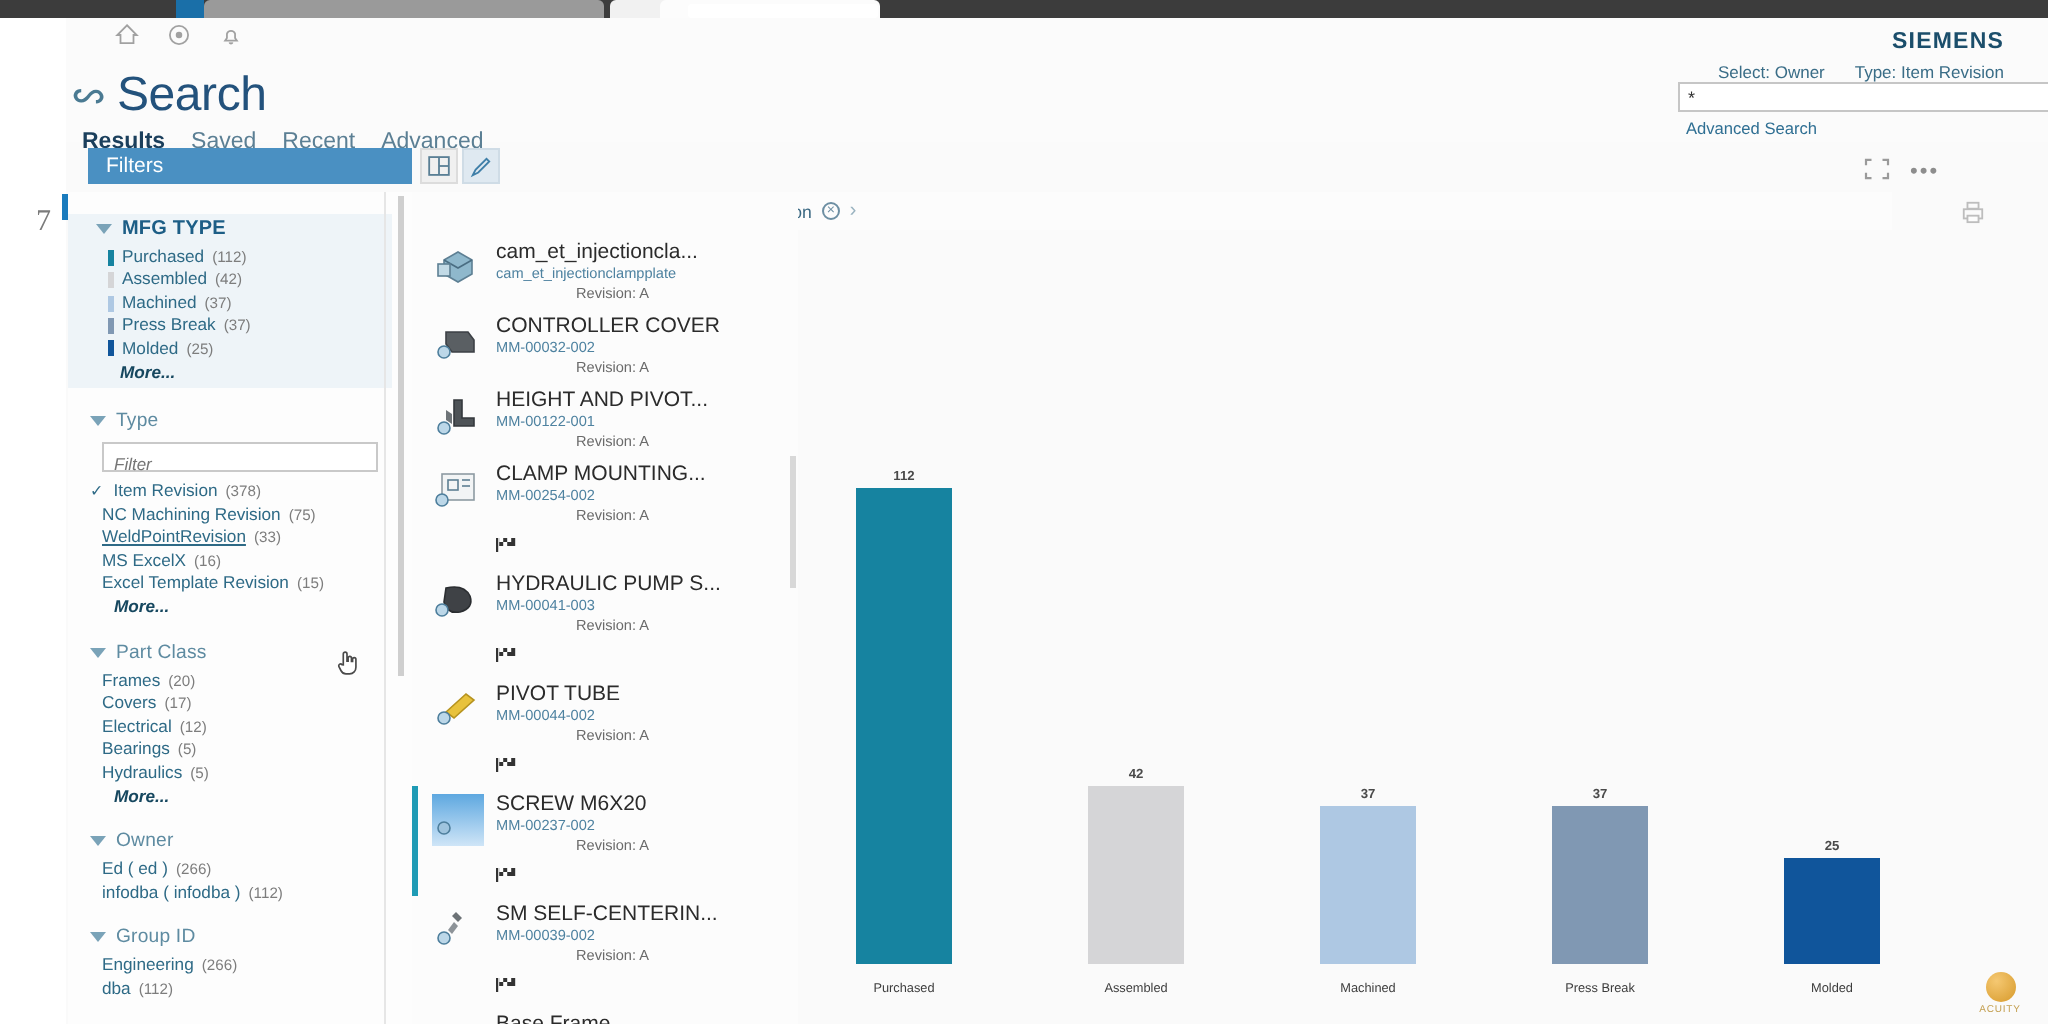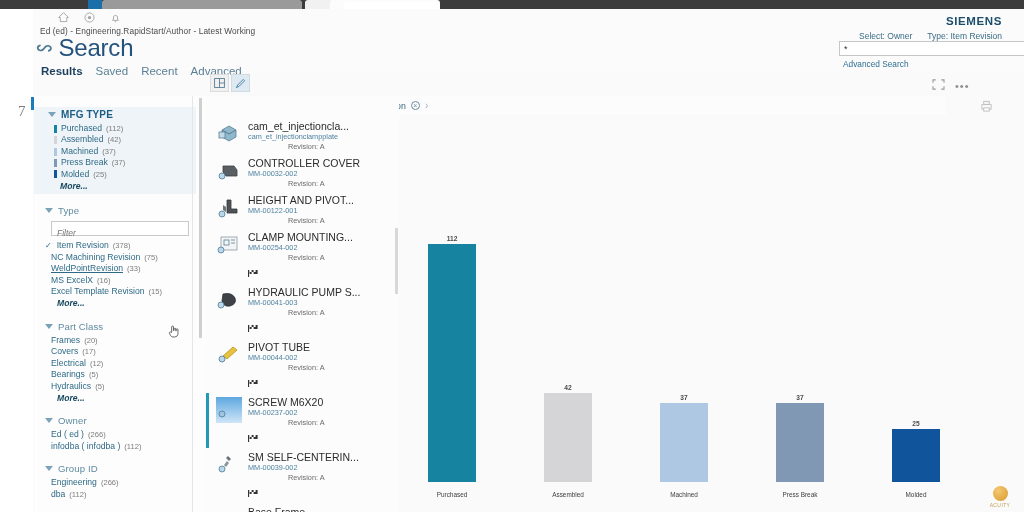--- a/index.html
+++ b/index.html
@@ -288,21 +288,20 @@
       <svg class="ico" viewBox="0 0 16 16">
         <circle cx="8" cy="8" r="5.6" fill="none" stroke="#6b6b6b" stroke-width="1.1"></circle>
         <circle cx="8" cy="8" r="2" fill="#6b6b6b"></circle>
       </svg>
       <svg class="ico" viewBox="0 0 16 16">
         <path d="M4.4 11.5 h7.2 l-1.1-1.6 V7.3 a2.6 2.6 0 0 0-5 0 v2.6 Z" fill="none" stroke="#6b6b6b" stroke-width="1.1"></path>
         <path d="M7 12.6 a1.1 1.1 0 0 0 2 0" fill="none" stroke="#6b6b6b" stroke-width="1.1"></path>
       </svg>
     </div>
 
-    <div class="crumb">Ed (ed) - Engineering.RapidStart/Author - Latest Working</div>
 
     <div class="page-title-wrap">
       <span class="back-glyph">∾</span>
       <span class="page-title">Search</span>
     </div>
 
     <div class="tabs">
       <span class="tab active">Results</span>
       <span class="tab">Saved</span>
       <span class="tab">Recent</span>
@@ -313,20 +312,23 @@
     <div class="sel-owner">Select: Owner</div>
     <div class="type-ir">Type: Item Revision</div>
 
     <div class="searchbox">
       <input value="*" style="">
 
     </div>
     <div class="adv-search">Advanced Search</div>
   </div>
 
+  <div class="filters-bar">
+    <span>Filters</span>
+  </div>
   <div class="tool-btn layout">
     <svg width="11" height="10" viewBox="0 0 12 11">
       <rect x="0.6" y="0.6" width="10.8" height="9.8" fill="none" stroke="#5a7f95" stroke-width="1"></rect>
       <line x1="6" y1="0.6" x2="6" y2="10.4" stroke="#5a7f95" stroke-width="1"></line>
       <line x1="6" y1="5.5" x2="11.4" y2="5.5" stroke="#5a7f95" stroke-width="1"></line>
     </svg>
   </div>
   <div class="tool-btn pen">
     <svg width="11" height="11" viewBox="0 0 12 12">
       <path d="M1.5 10.5 L3 7.5 L9 1.5 L10.5 3 L4.5 9 Z" fill="none" stroke="#3f7fa8" stroke-width="1"></path>

